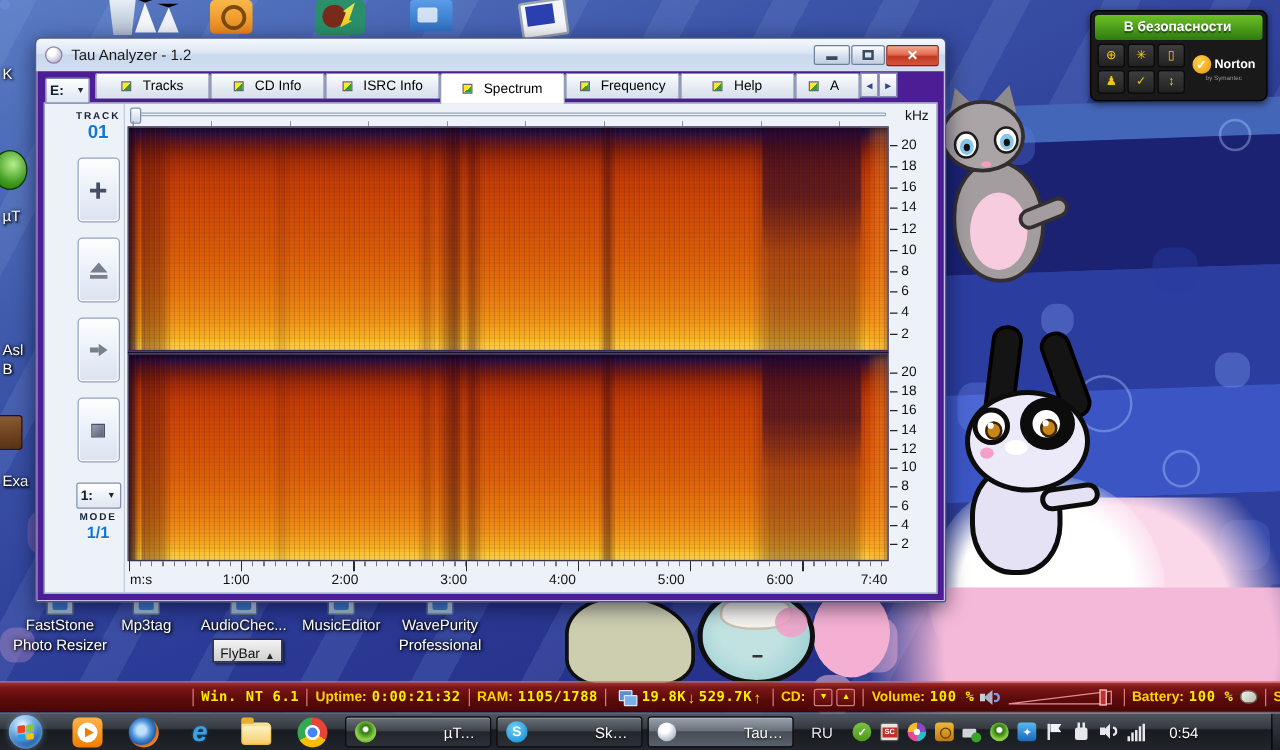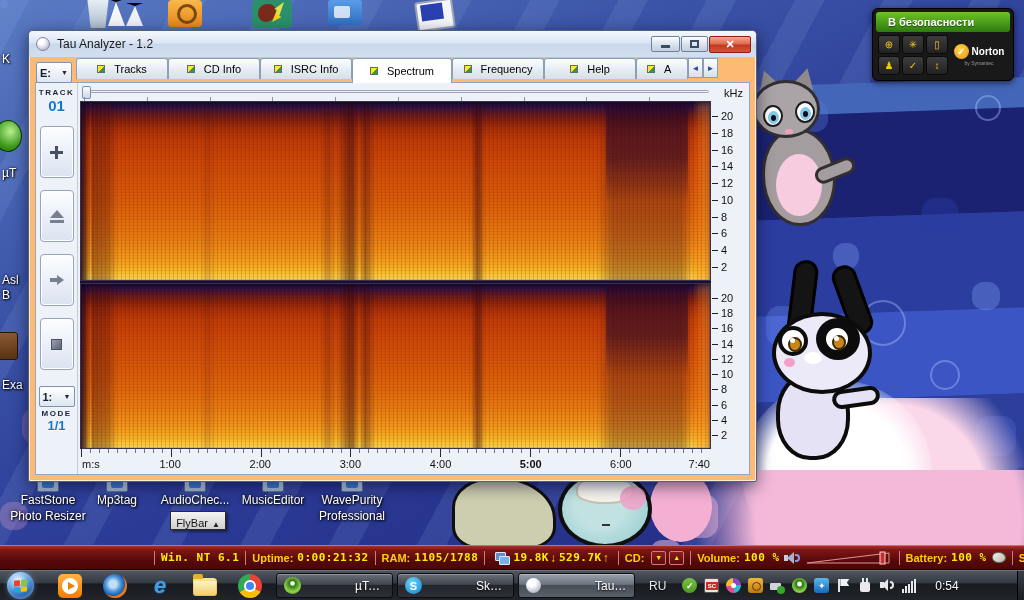--- a/index.html
+++ b/index.html
@@ -95,53 +95,53 @@
 
   
   .dicon{position:absolute;top:477px;width:22px;height:15px;background:linear-gradient(#dfe9f4,#9fb8d4);border:1px solid #5a7494;border-radius:2px;}
   .dicon::after{content:"";position:absolute;left:4px;top:2px;width:12px;height:8px;background:#3f7fd4;border-radius:2px;}
   .dlabel{position:absolute;width:110px;text-align:center;color:#fff;font-size:12px;line-height:16px;text-shadow:1px 1px 2px #000,0 0 4px #000;}
   .flybar{position:absolute;left:170px;top:511px;width:56px;height:19px;background:linear-gradient(#f4f4f4,#cfcfcf);border:1px solid #2a2a2a;box-shadow:2px 2px 2px rgba(0,0,0,.45);font-size:11px;color:#111;display:flex;align-items:flex-end;justify-content:center;gap:4px;}
   .flybar .arr{font-size:8px;color:#222;}
 
   
   .norton{position:absolute;left:872px;top:8px;width:142px;height:73px;background:#191919;border:1px solid #000;border-radius:6px;box-shadow:0 2px 6px rgba(0,0,0,.6);padding:3px;}
-  .n-head{height:20px;border-radius:3px;background:linear-gradient(#6cc225,#2e7a10);color:#fff;font-size:11px;font-weight:bold;display:flex;align-items:center;padding-left:12px;text-shadow:0 1px 1px rgba(0,0,0,.5);}
+  .n-head{height:20px;border-radius:3px;background:linear-gradient(#6cc225,#2e7a10);color:#fff;font-size:11px;font-weight:bold;display:flex;align-items:center;padding-left:23px;text-shadow:0 1px 1px rgba(0,0,0,.5);}
   .n-body{display:flex;margin-top:3px;}
   .n-grid{display:grid;grid-template-columns:repeat(3,22px);grid-auto-rows:19px;gap:2px;margin-left:2px;}
   .n-btn{background:linear-gradient(#3d3d3d,#222);border:1px solid #0a0a0a;border-radius:3px;color:#f5c518;font-size:10px;display:flex;align-items:center;justify-content:center;line-height:1;}
   .n-logo{flex:1;display:flex;flex-direction:column;align-items:center;justify-content:center;}
   .n-logorow{display:flex;align-items:center;gap:3px;}
   .n-check{width:15px;height:15px;border-radius:50%;background:radial-gradient(circle at 40% 35%,#ffd24a,#e89410);color:#fff;font-size:10px;font-weight:bold;display:flex;align-items:center;justify-content:center;}
   .n-brand{color:#fff;font-size:10px;font-weight:bold;}
   .n-tag{color:#999;font-size:5px;margin-top:1px;}
 
   
-  .win{position:absolute;left:28px;top:30px;width:729px;height:452px;background:#fdba74;border:1px solid #4e617c;border-radius:5px 5px 2px 2px;box-shadow:0 4px 16px rgba(0,0,25,.55),inset 0 0 0 1px rgba(255,255,255,.7);}
+  .win{position:absolute;left:28px;top:30px;width:729px;height:452px;background:#4c1d95;border:1px solid #4e617c;border-radius:5px 5px 2px 2px;box-shadow:0 4px 16px rgba(0,0,25,.55),inset 0 0 0 1px rgba(255,255,255,.7);}
   .titlebar{height:26px;display:flex;align-items:center;padding:0 5px 0 7px;background:linear-gradient(#f4f8fd,#dbe5f3 45%,#c9d8ec 50%,#d2dfef);border-radius:4px 4px 0 0;}
   .app-orb{width:14px;height:14px;border-radius:50%;background:radial-gradient(circle at 35% 30%,#ffffff 0 25%,#d5cfe4 60%,#9a90b8);border:1px solid #8a84a0;}
   .title-text{flex:1;font-size:12px;color:#1a1a1a;padding-left:7px;}
   .cap-btns{display:flex;gap:1px;}
   .cb{height:16px;border:1px solid #70819a;border-radius:2px;background:linear-gradient(#fdfeff,#d4deec 60%,#c2cfe2);display:flex;align-items:center;justify-content:center;}
   .cb.min{width:29px;}.cb.max{width:27px;}
   .cb.close{width:42px;height:17px;background:linear-gradient(#f4a88e 0%,#e06a50 45%,#c03a22 55%,#d4543a);border-color:#8e1f10;color:#fff;font-weight:bold;font-size:11px;}
   .g-min{width:9px;height:3px;background:#3a4a60;margin-top:6px;}
   .g-max{width:9px;height:8px;border:2px solid #3a4a60;}
   
   .tabrow{display:flex;align-items:flex-end;height:26px;padding-left:7px;position:relative;z-index:3;}
   .drive-box,.mode-dd{width:36px;height:21px;background:linear-gradient(#ffffff,#dde6f2);border:1px solid #8092ac;border-radius:2px;font-size:11px;font-weight:bold;color:#102030;display:flex;align-items:center;justify-content:space-between;padding:0 3px;}
   .dd-arr{font-size:7px;color:#223;}
   .tabs{display:flex;margin-left:4px;}
   .tab{height:21px;width:92px;display:flex;align-items:center;justify-content:center;gap:9px;background:linear-gradient(#fcfdfe,#e4eaf2 60%,#d6dfec);border:1px solid #8e9eb5;border-bottom:none;border-radius:3px 3px 0 0;font-size:11px;color:#000;}
   .tab.active{height:25px;width:100px;background:#fff;position:relative;z-index:4;}
   .tab.partial{width:52px;overflow:hidden;justify-content:flex-start;padding-left:10px;}
   .tab-ico{width:8px;height:8px;border:1px solid #667;background:linear-gradient(135deg,#ffec16 0 55%,#2f9e34 55%);flex:none;}
   .tab-arr{width:15px;height:20px;margin-bottom:1px;background:linear-gradient(#fff,#d8e0ec);border:1px solid #8e9eb5;font-size:8px;color:#2a4a8a;display:flex;align-items:center;justify-content:center;}
   
-  .content{position:absolute;left:6px;right:6px;top:51px;bottom:6px;background:#edf1f8;border:1px solid #98a6bd;display:flex;z-index:2;}
+  .content{position:absolute;left:6px;right:6px;top:51px;bottom:6px;background:#edf1f8;border:1px solid #98a6bd;display:flex;z-index:2;padding-left:22px;}
   .sidepanel{width:42px;border-right:1px solid #c2cbda;display:flex;flex-direction:column;align-items:center;padding-top:3px;}
   .lbl-sm{font-size:8px;font-weight:bold;letter-spacing:1.5px;color:#17243a;margin-top:2px;}
   .val-blue{font-size:15px;font-weight:bold;color:#1576d2;text-shadow:0 1px 0 #fff;}
   .pbtn{width:34px;height:52px;margin-top:12px;background:linear-gradient(180deg,#fdfeff,#e9eef7 55%,#dbe3f0);border:1px solid #93a5c0;border-radius:4px;box-shadow:inset 0 0 0 1px #fff;display:flex;flex-direction:column;align-items:center;justify-content:center;}
   .g-plus{position:relative;width:13px;height:13px;}
   .g-plus::before,.g-plus::after{content:"";position:absolute;background:#454f63;}
   .g-plus::before{left:0;top:5px;width:13px;height:3px;}
   .g-plus::after{left:5px;top:0;width:3px;height:13px;}
   .g-eject::before{content:"";display:block;width:0;height:0;border-left:7px solid transparent;border-right:7px solid transparent;border-bottom:8px solid #78808f;}
   .g-eject::after{content:"";display:block;width:14px;height:3px;background:#78808f;margin-top:2px;}
@@ -507,21 +507,21 @@
           <span>2</span>
         </div>
 
         <div class="taxis">
           <div class="tticks"></div>
           <span class="tl" style="left:2px;">m:s</span>
           <span class="tl c" style="left:14.28%;">1:00</span>
           <span class="tl c" style="left:28.57%;">2:00</span>
           <span class="tl c" style="left:42.85%;">3:00</span>
           <span class="tl c" style="left:57.14%;">4:00</span>
-          <span class="tl c" style="left:71.42%;font-weight:bold;">5:00</span>
+          <span class="tl c" style="left:71.42%;">5:00</span>
           <span class="tl c" style="left:85.71%;">6:00</span>
           <span class="tl" style="right:1px;">7:40</span>
         </div>
         <div></div>
       </div>
     </div>
   </div>
 
   <div class="statusbar">
     <div class="sb-sep"></div>

